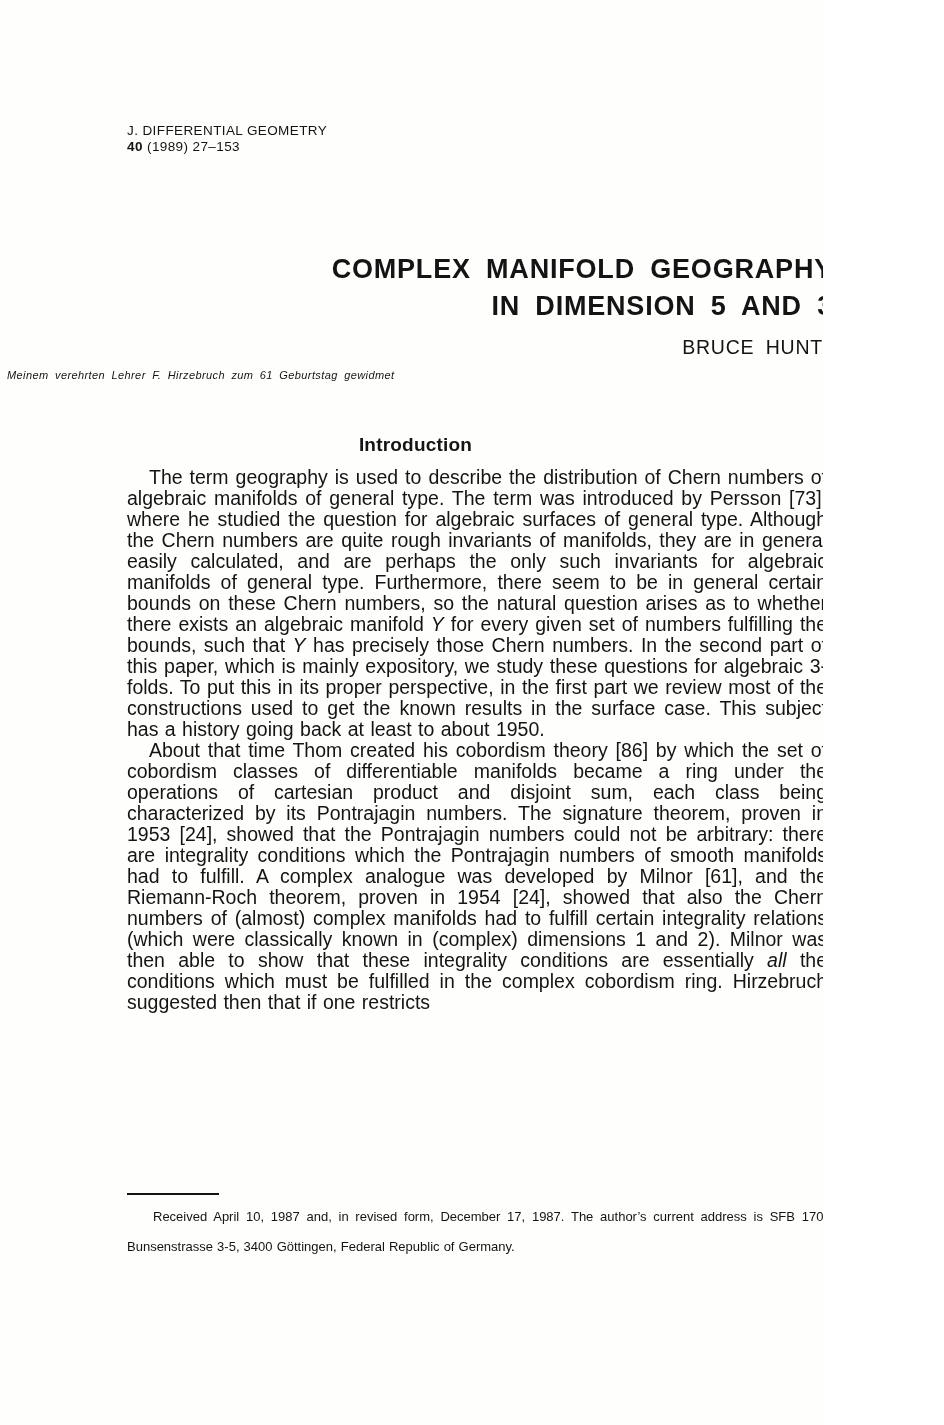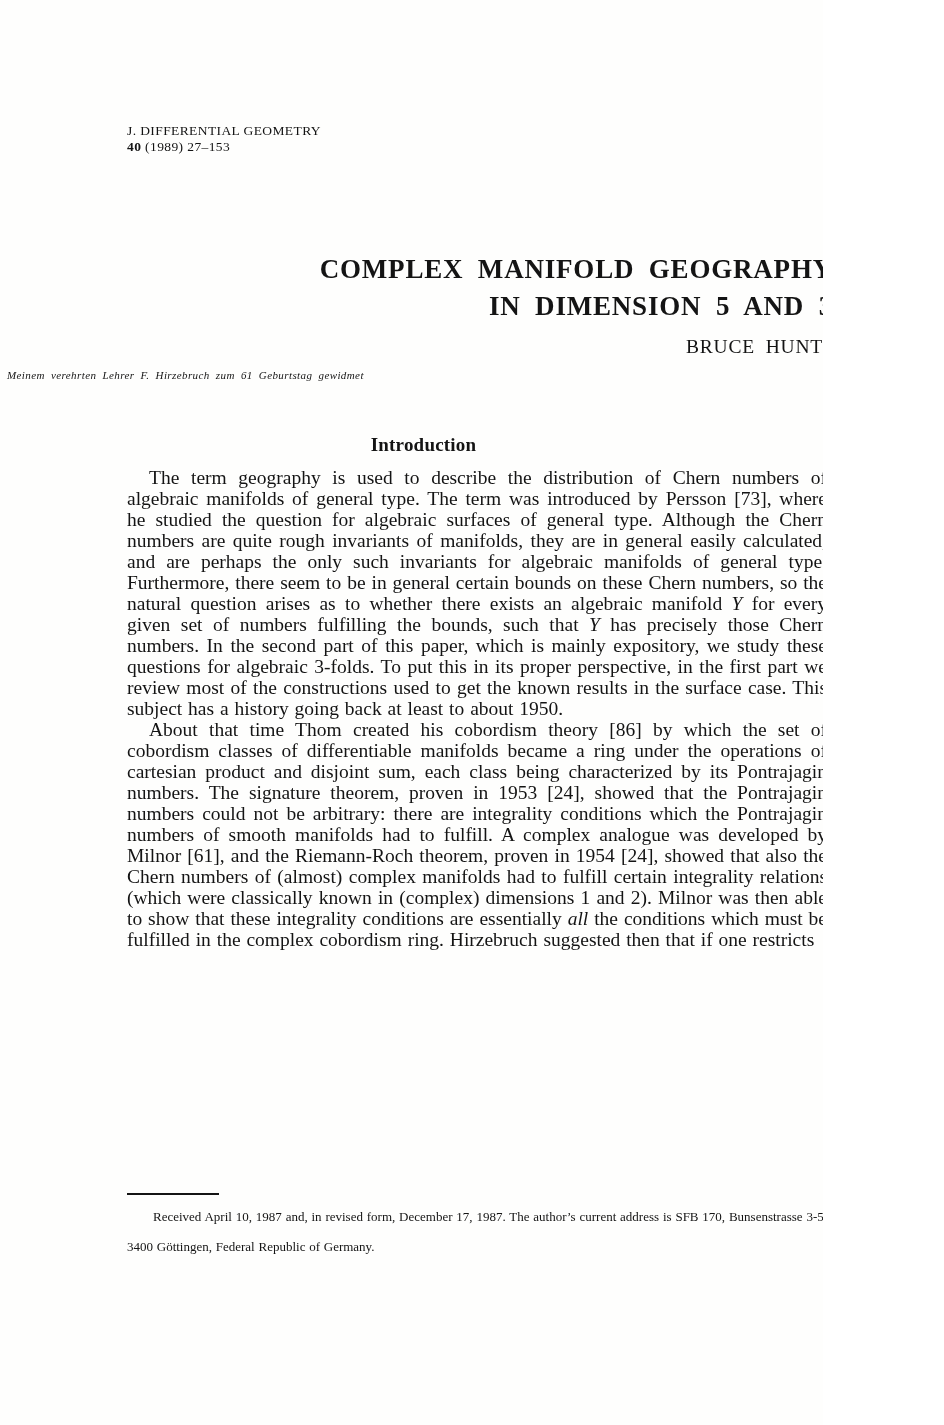--- a/index.html
+++ b/index.html
@@ -6,21 +6,21 @@
     margin: 0;
     padding: 0;
     background: #ffffff;
   }
   .page {
     position: relative;
     width: 823px;
     height: 1425px;
     background: #fefefd;
     color: #141414;
-    font-family: Liberation Serif, serif;
+    font-family: Liberation Sans, sans-serif;
     overflow: hidden;
   }
 
   
   .journal-header {
     position: absolute;
     left: 127px;
     top: 123px;
     font-size: 13.5px;
     line-height: 16px;
@@ -62,21 +62,21 @@
     width: 100%;
     text-align: left;
     font-style: italic;
     font-size: 11px;
     letter-spacing: 0.4px;
     word-spacing: 3px;
   }
 
   .section-heading {
     position: absolute;
-    left: 12px;
+    left: 4px;
     top: 434px;
     width: 100%;
     text-align: center;
     font-weight: bold;
     font-size: 19px;
     letter-spacing: 0.2px;
   }
 
   
   .body-text {

